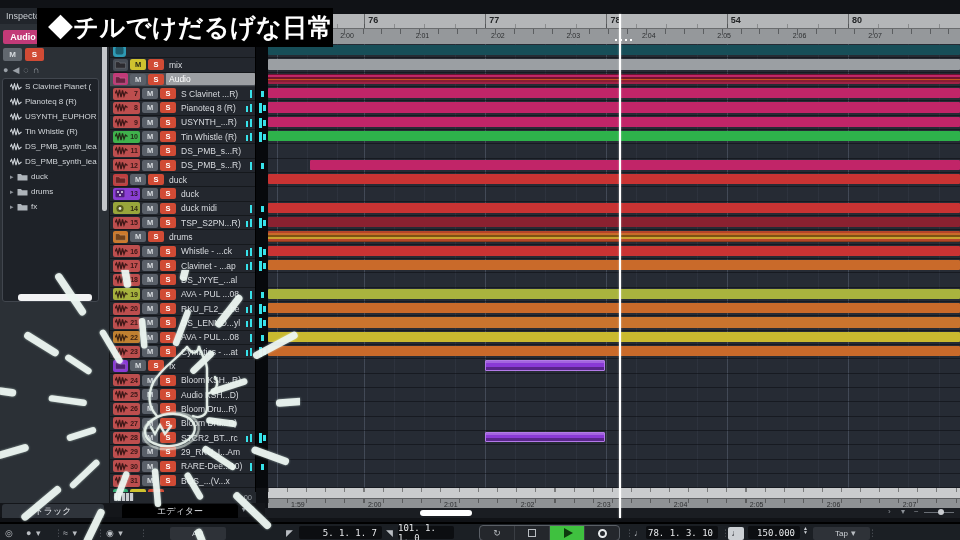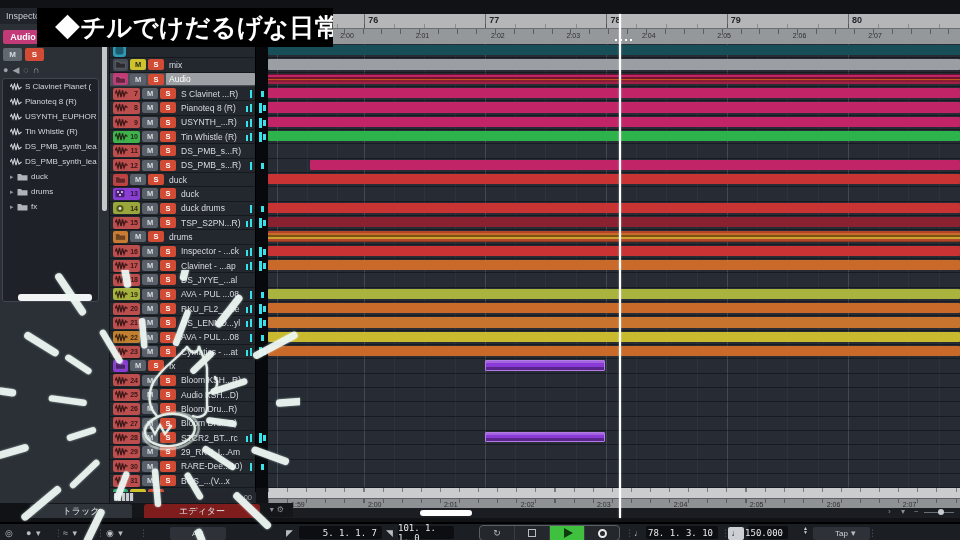--- a/index.html
+++ b/index.html
@@ -2,21 +2,21 @@
 <html><head>
 <meta charset="utf-8">
 <style>
   html,body{margin:0;padding:0;background:#000;}
   #app{position:relative;width:960px;height:540px;background:#101216;overflow:hidden;
        font-family:"Liberation Sans",sans-serif;-webkit-font-smoothing:antialiased;cursor:default;}
   #app *{box-sizing:border-box;}
 
   
   #caption{position:absolute;left:37px;top:8px;width:296px;height:39px;background:#000;z-index:60;
-           color:#fff;font-size:25px;font-weight:bold;line-height:39px;padding-left:18px;letter-spacing:.5px;
+           color:#fff;font-size:25px;font-weight:bold;line-height:39px;padding-left:11px;letter-spacing:.5px;
            white-space:nowrap;overflow:hidden;text-shadow:0 1px 2px rgba(0,0,0,.8);}
 
   
   #inspector{position:absolute;left:0;top:8px;width:110px;height:495px;background:#2b3036;border-right:1px solid #111316;}
   #insp-head{position:absolute;left:0;top:0;right:0;height:16px;background:#21252b;color:#c8ccd1;font-size:9px;line-height:16px;padding-left:6px;}
   #chan-label{position:absolute;left:3px;top:22px;width:40px;height:14px;background:#c23a78;border-radius:2px;color:#fff;font-size:9px;font-weight:bold;text-align:center;line-height:14px;}
   .insp-ms{position:absolute;top:40px;width:19px;height:13px;border-radius:2px;font-size:8px;font-weight:bold;text-align:center;line-height:13px;}
   #insp-m{left:3px;background:#62686f;color:#d6dade;}
   #insp-s{left:25px;background:#d14b35;color:#fff;}
   #insp-icons{position:absolute;left:3px;top:57px;color:#9aa0a7;font-size:9px;letter-spacing:4px;}
@@ -96,24 +96,24 @@
   
   #playhead{position:absolute;top:14px;width:2px;height:504px;background:#fff;z-index:10;box-shadow:0 0 2px rgba(255,255,255,.6);}
   #ph-dots{position:absolute;left:615px;top:39px;width:20px;height:2px;z-index:11;
            background-image:repeating-linear-gradient(90deg,#fff 0 2px,transparent 2px 5px);}
 
   
   #minirow{position:absolute;left:110px;top:492px;width:146px;height:11px;background:#23272d;}
   #kbd-icon{position:absolute;left:4px;top:1px;width:20px;height:8px;background:#c9ccd0;border-radius:1px;
             background-image:repeating-linear-gradient(90deg,transparent 0 3px,#40444a 3px 4px);}
   #mini-time{position:absolute;right:4px;top:1px;font-size:7.5px;color:#9aa0a6;}
-  #tabsbar{position:absolute;left:0;top:503px;width:265px;height:14px;background:#14161a;margin-left:28px;}
+  #tabsbar{position:absolute;left:0;top:503px;width:265px;height:14px;background:#14161a;}
   .tab{position:absolute;top:1px;height:14px;border-radius:3px 3px 0 0;color:#dfe2e6;font-size:9px;text-align:center;line-height:14px;background:#2f343b;}
   #tab-track{left:2px;width:102px;}
-  #tab-editor{left:116px;width:116px;background:#7f1d1d;}
+  #tab-editor{left:122px;width:116px;background:#000000;}
   #tab-icons{position:absolute;right:6px;top:2px;font-size:8px;color:#8b9097;letter-spacing:3px;}
 
   
   #hscrollrow{position:absolute;left:256px;top:508px;width:704px;height:10px;background:#1a1d22;color:#8b9097;}
   #hthumb{position:absolute;left:164px;top:2px;width:52px;height:6px;background:#fff;border-radius:3px;}
   .hsico{position:absolute;top:-1px;font-size:8px;}
   #zoomtrack{position:absolute;left:668px;top:4px;width:30px;height:1px;background:#6a6f76;}
   #zoomknob{position:absolute;left:682px;top:1px;width:6px;height:6px;border-radius:50%;background:#c9ccd0;}
 
   
@@ -360,21 +360,21 @@
         <div class="trow">
           <span class="chip" style="background: rgb(153, 166, 59);">
             <svg width="10" height="9" viewBox="0 0 10 9">
               <circle cx="5" cy="4.5" r="3.6" fill="rgba(30,25,5,.55)"></circle>
               <circle cx="5" cy="4.5" r="1.4" fill="#e6e8d8"></circle>
             </svg>
             <span class="tnum">14</span>
           </span>
           <span class="mbtn">M</span>
           <span class="sbtn">S</span>
-          <span class="tname">duck drums</span>
+          <span class="tname">duck midi</span>
           <span class="lmeter"></span>
         </div>
         <div class="trow">
           <span class="chip" style="background: rgb(189, 78, 78);">
             <svg width="13" height="9" viewBox="0 0 13 9">
               <polyline points="0,4.5 1.5,2 3,7 4.5,0.8 6,8.2 7.5,1.5 9,7 10.5,3 12.5,4.5" fill="none" stroke="rgba(25,8,8,.78)" stroke-width="1.3"></polyline>
             </svg>
             <span class="tnum">15</span>
           </span>
           <span class="mbtn">M</span>
@@ -395,21 +395,21 @@
         </div>
         <div class="trow">
           <span class="chip" style="background: rgb(189, 78, 78);">
             <svg width="13" height="9" viewBox="0 0 13 9">
               <polyline points="0,4.5 1.5,2 3,7 4.5,0.8 6,8.2 7.5,1.5 9,7 10.5,3 12.5,4.5" fill="none" stroke="rgba(25,8,8,.78)" stroke-width="1.3"></polyline>
             </svg>
             <span class="tnum">16</span>
           </span>
           <span class="mbtn">M</span>
           <span class="sbtn">S</span>
-          <span class="tname">Inspector - ...ck</span>
+          <span class="tname">Whistle - ...ck</span>
           <span class="lmeter"></span>
           <span class="lmeter b2"></span>
         </div>
         <div class="trow">
           <span class="chip" style="background: rgb(189, 78, 78);">
             <svg width="13" height="9" viewBox="0 0 13 9">
               <polyline points="0,4.5 1.5,2 3,7 4.5,0.8 6,8.2 7.5,1.5 9,7 10.5,3 12.5,4.5" fill="none" stroke="rgba(25,8,8,.78)" stroke-width="1.3"></polyline>
             </svg>
             <span class="tnum">17</span>
           </span>
@@ -681,21 +681,21 @@
         <i class="mbar"></i>
       </div>
       <div class="mrow"></div>
     </div>
 
   <div id="mainruler">
     <div id="rband1">
         <span class="rbar" style="left: 13.9%;">76</span>
         <span class="rbar" style="left: 31.4%;">77</span>
         <span class="rbar" style="left: 48.9%;">78</span>
-        <span class="rbar" style="left: 66.3%;">79</span>
+        <span class="rbar" style="left: 66.3%;">54</span>
         <span class="rbar" style="left: 83.8%; text-align: right;">80</span>
       </div>
     <div id="rband2">
         <span class="rtime" style="left: 10%;">2:00</span>
         <span class="rtime" style="left: 20.9%;">2:01</span>
         <span class="rtime" style="left: 31.8%;">2:02</span>
         <span class="rtime" style="left: 42.7%;">2:03</span>
         <span class="rtime" style="left: 53.6%;">2:04</span>
         <span class="rtime" style="left: 64.5%;">2:05</span>
         <span class="rtime" style="left: 75.4%;">2:06</span>
@@ -864,21 +864,21 @@
     <div class="tp" style="left:634px">
         <span class="tico">♩</span>
       </div>
     <div class="tp tfield" style="left:646px;width:72px">78. 1. 3. 10</div>
     <div class="tp" style="left:721px">
         <span class="kebab">⋮</span>
       </div>
     <div class="tp" style="left:728px">
         <span id="tempo-btn">♩</span>
       </div>
-    <div class="tp tfield" style="left:748px;width:40px">150.000</div>
+    <div class="tp tfield" style="left:748px;width:52px">150.000</div>
     <div class="tp" style="left:801px" id="spinner">
         <span>▲</span>
         <span>▼</span>
       </div>
     <div class="tp" style="left:813px">
         <span class="smallbtn">Tap</span>
       </div>
     <div class="tp" style="left:851px">
         <span class="tico">▾</span>
       </div>

